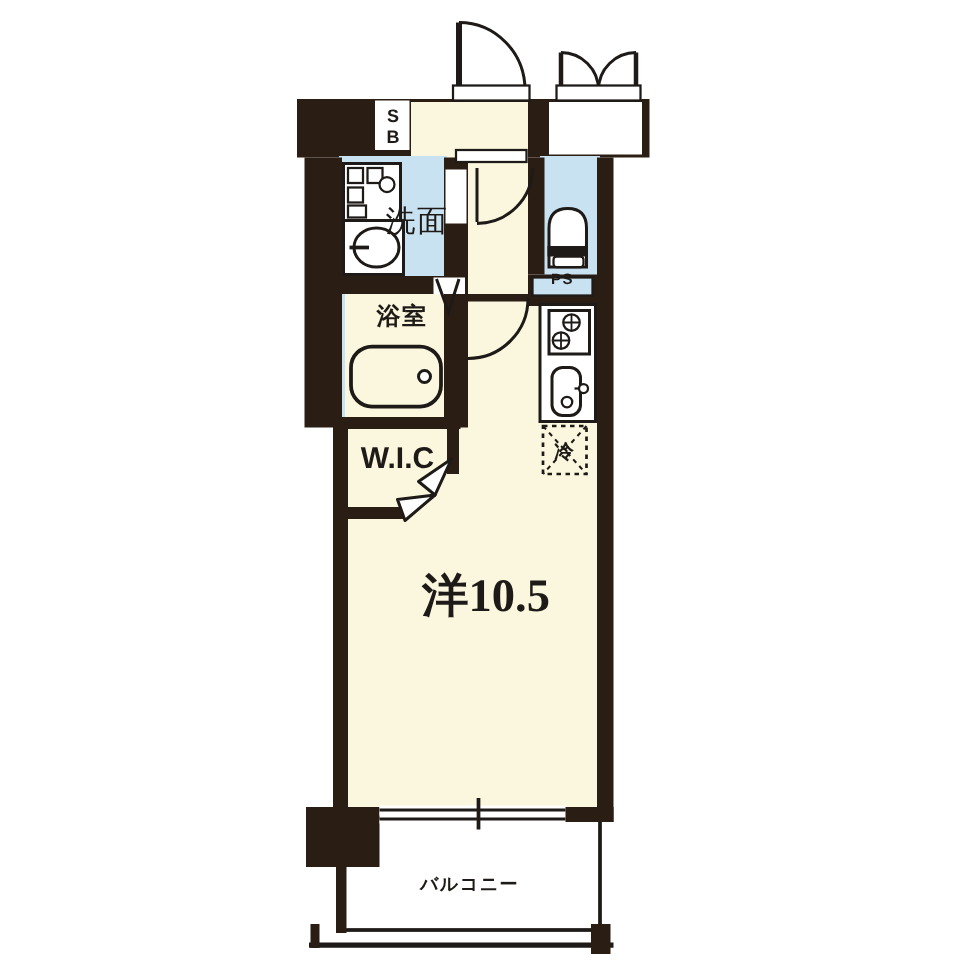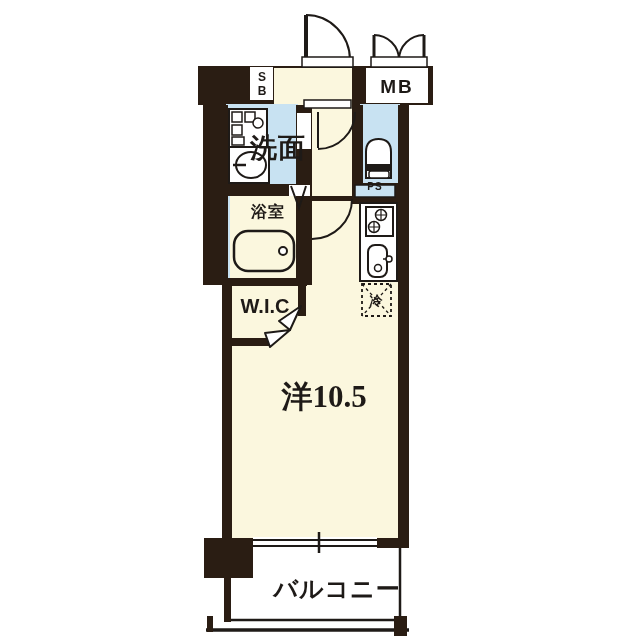--- a/index.html
+++ b/index.html
@@ -11,25 +11,25 @@
   .lbl{
     position:absolute;display:flex;align-items:center;justify-content:center;
     color:#1e1a17;line-height:1;white-space:nowrap;letter-spacing:1px;
   }
   .lbl-genkan{left:276px;top:70px;width:76px;height:32px;font-size:21px;font-weight:bold;}
   .lbl-mb{left:366px;top:71px;width:62px;height:30px;font-size:19px;font-weight:600;letter-spacing:2px;}
   .lbl-sb{
     left:250px;top:67px;width:24px;height:33px;font-size:12px;font-weight:bold;
     writing-mode:vertical-rl;text-orientation:upright;letter-spacing:0;
   }
-  .lbl-senmen{left:250px;top:136px;width:56px;height:24px;font-size:27px;font-weight:bold;}
+  .lbl-senmen{left:250px;top:136px;width:56px;height:24px;font-size:20px;font-weight:normal;}
   .lbl-yokushitsu{left:240px;top:200px;width:56px;height:24px;font-size:16px;font-weight:bold;}
   .lbl-wic{left:232px;top:294px;width:66px;height:24px;font-size:20px;font-weight:bold;letter-spacing:0;text-align:center;}
   .lbl-main{left:250px;top:376px;width:148px;height:40px;font-size:31px;font-weight:600;letter-spacing:0;font-family:Liberation Serif, serif;}
-  .lbl-balcony{left:264px;top:576px;width:146px;height:26px;font-size:24px;font-weight:600;}
+  .lbl-balcony{left:240px;top:576px;width:146px;height:26px;font-size:12px;font-weight:600;}
   .lbl-ps{left:355px;top:180px;width:40px;height:13px;font-size:10px;font-weight:bold;letter-spacing:1px;}
   .lbl-rei{left:366px;top:292px;width:20px;height:16px;font-size:13px;font-weight:bold;letter-spacing:0;}
 </style>
 </head>
 <body>
 
 <div id="stage">
 
   <svg id="plan-svg" viewBox="0 0 640 640">
 
@@ -153,21 +153,20 @@
       <path d="M253,540 H377 M253,546 H377" stroke="#1e1a17" stroke-width="2"></path>
       <path d="M319,532 V553" stroke="#1e1a17" stroke-width="2.5"></path>
     </g>
     <g>
       <path d="M206,630 H409" stroke="#1e1a17" stroke-width="3.5"></path>
       <rect x="207" y="616" width="6" height="16" fill="#2a1d13"></rect>
       <rect x="394" y="616" width="13" height="20" fill="#2a1d13"></rect>
     </g>
   </svg>
 
-  <div class="lbl lbl-mb">MB</div>
   <div class="lbl lbl-sb">SB</div>
   <div class="lbl lbl-senmen">洗面</div>
   <div class="lbl lbl-yokushitsu">浴室</div>
   <div class="lbl lbl-ps">PS</div>
   <div class="lbl lbl-wic">W.I.C</div>
   <div class="lbl lbl-main">洋10.5</div>
   <div class="lbl lbl-rei">冷</div>
   <div class="lbl lbl-balcony">バルコニー</div>
 </div>
 

